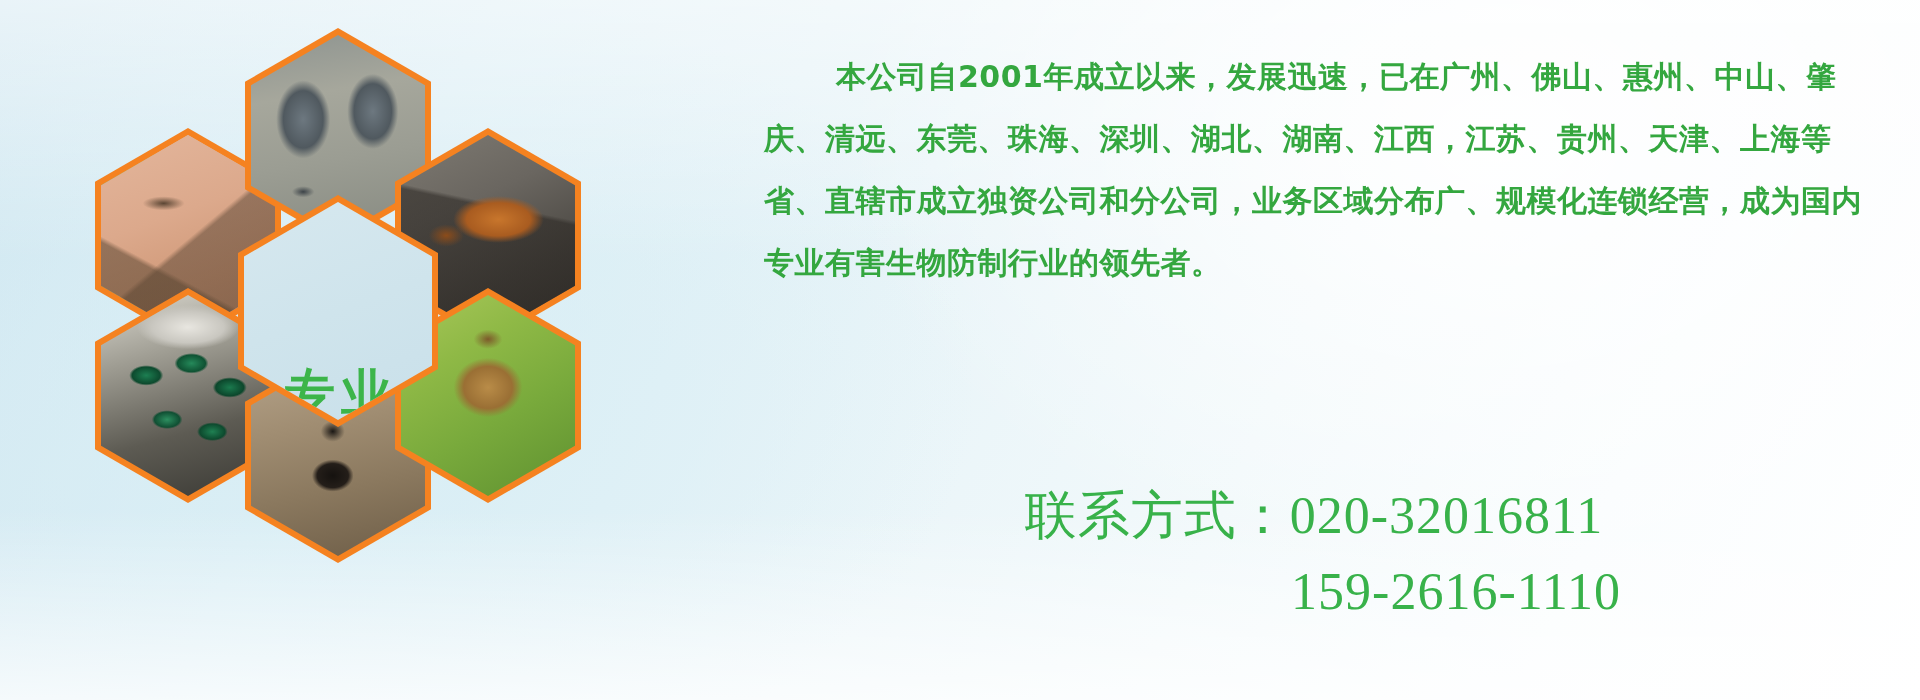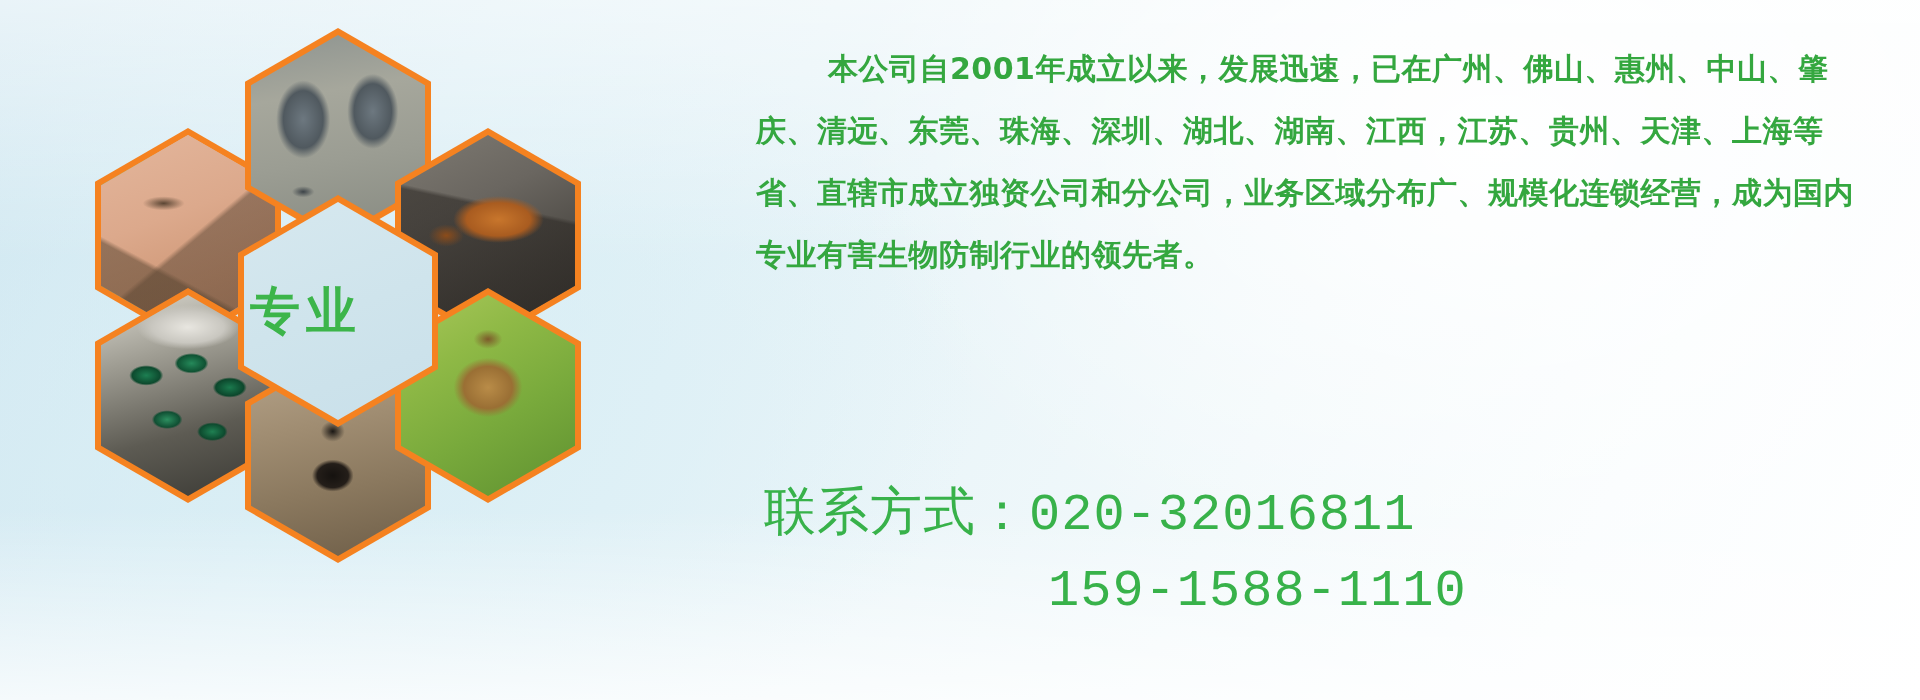--- a/index.html
+++ b/index.html
@@ -126,23 +126,23 @@
     justify-content: center;
     z-index: 5;
   }
   .hex-center-inner {
     width: 188px;
     height: 218px;
     -webkit-clip-path: polygon(50% 0%, 100% 25%, 100% 75%, 50% 100%, 0% 75%, 0% 25%);
     clip-path: polygon(50% 0%, 100% 25%, 100% 75%, 50% 100%, 0% 75%, 0% 25%);
     background: linear-gradient(160deg, #d6e8ef 0%, #cfe4ec 50%, #c9e0ea 100%);
     display: flex;
-    flex-direction: row;
+    flex-direction: column;
     align-items: center;
-    justify-content: space-between;
+    justify-content: flex-end;
     gap: 6px;
   }
   .slogan-line {
     font-family: "DejaVu Sans", "Liberation Sans", sans-serif;
     font-weight: 700;
     font-size: 50px;
     line-height: 1.06;
     letter-spacing: 6px;
     color: #3cb54a;
     text-indent: 6px;
@@ -157,44 +157,45 @@
     width: 1160px;
     height: 700px;
   }
   .about {
     position: absolute;
     left: 16px;
     top: 38px;
     width: 1120px;
   }
   .about p {
-    margin: 0;
+    margin: 8px;
     font-family: "DejaVu Sans", "Liberation Sans", sans-serif;
     font-size: 30px;
     font-weight: 600;
     line-height: 62px;
     color: #34a73f;
     text-indent: 72px;
     letter-spacing: 0.5px;
     word-break: break-all;
   }
   .contact {
     position: absolute;
     left: 24px;
     top: 478px;
     width: 1100px;
   }
   .contact-line {
-    font-family: Liberation Mono, monospace;
+    font-family: Liberation Serif, serif;
     font-size: 52px;
     font-weight: 500;
     line-height: 76px;
     color: #38b24a;
     letter-spacing: 1px;
     white-space: nowrap;
+    text-align: center;
   }
   .contact-line.second {
     padding-left: 284px;
   }
 </style>
 </head>
 <body>
 
 <div class="banner">
   <div class="wash-top"></div>
@@ -246,17 +247,17 @@
   </div>
 
   <div class="content">
 
     <div class="about">
       <p>本公司自2001年成立以来，发展迅速，已在广州、佛山、惠州、中山、肇庆、清远、东莞、珠海、深圳、湖北、湖南、江西，江苏、贵州、天津、上海等省、直辖市成立独资公司和分公司，业务区域分布广、规模化连锁经营，成为国内专业有害生物防制行业的领先者。</p>
     </div>
 
     <div class="contact">
       <div class="contact-line">联系方式：020-32016811</div>
-      <div class="contact-line second">159-1588-1110</div>
+      <div class="contact-line second">159-2616-1110</div>
     </div>
 
   </div>
 </div>
 
 </body></html>

